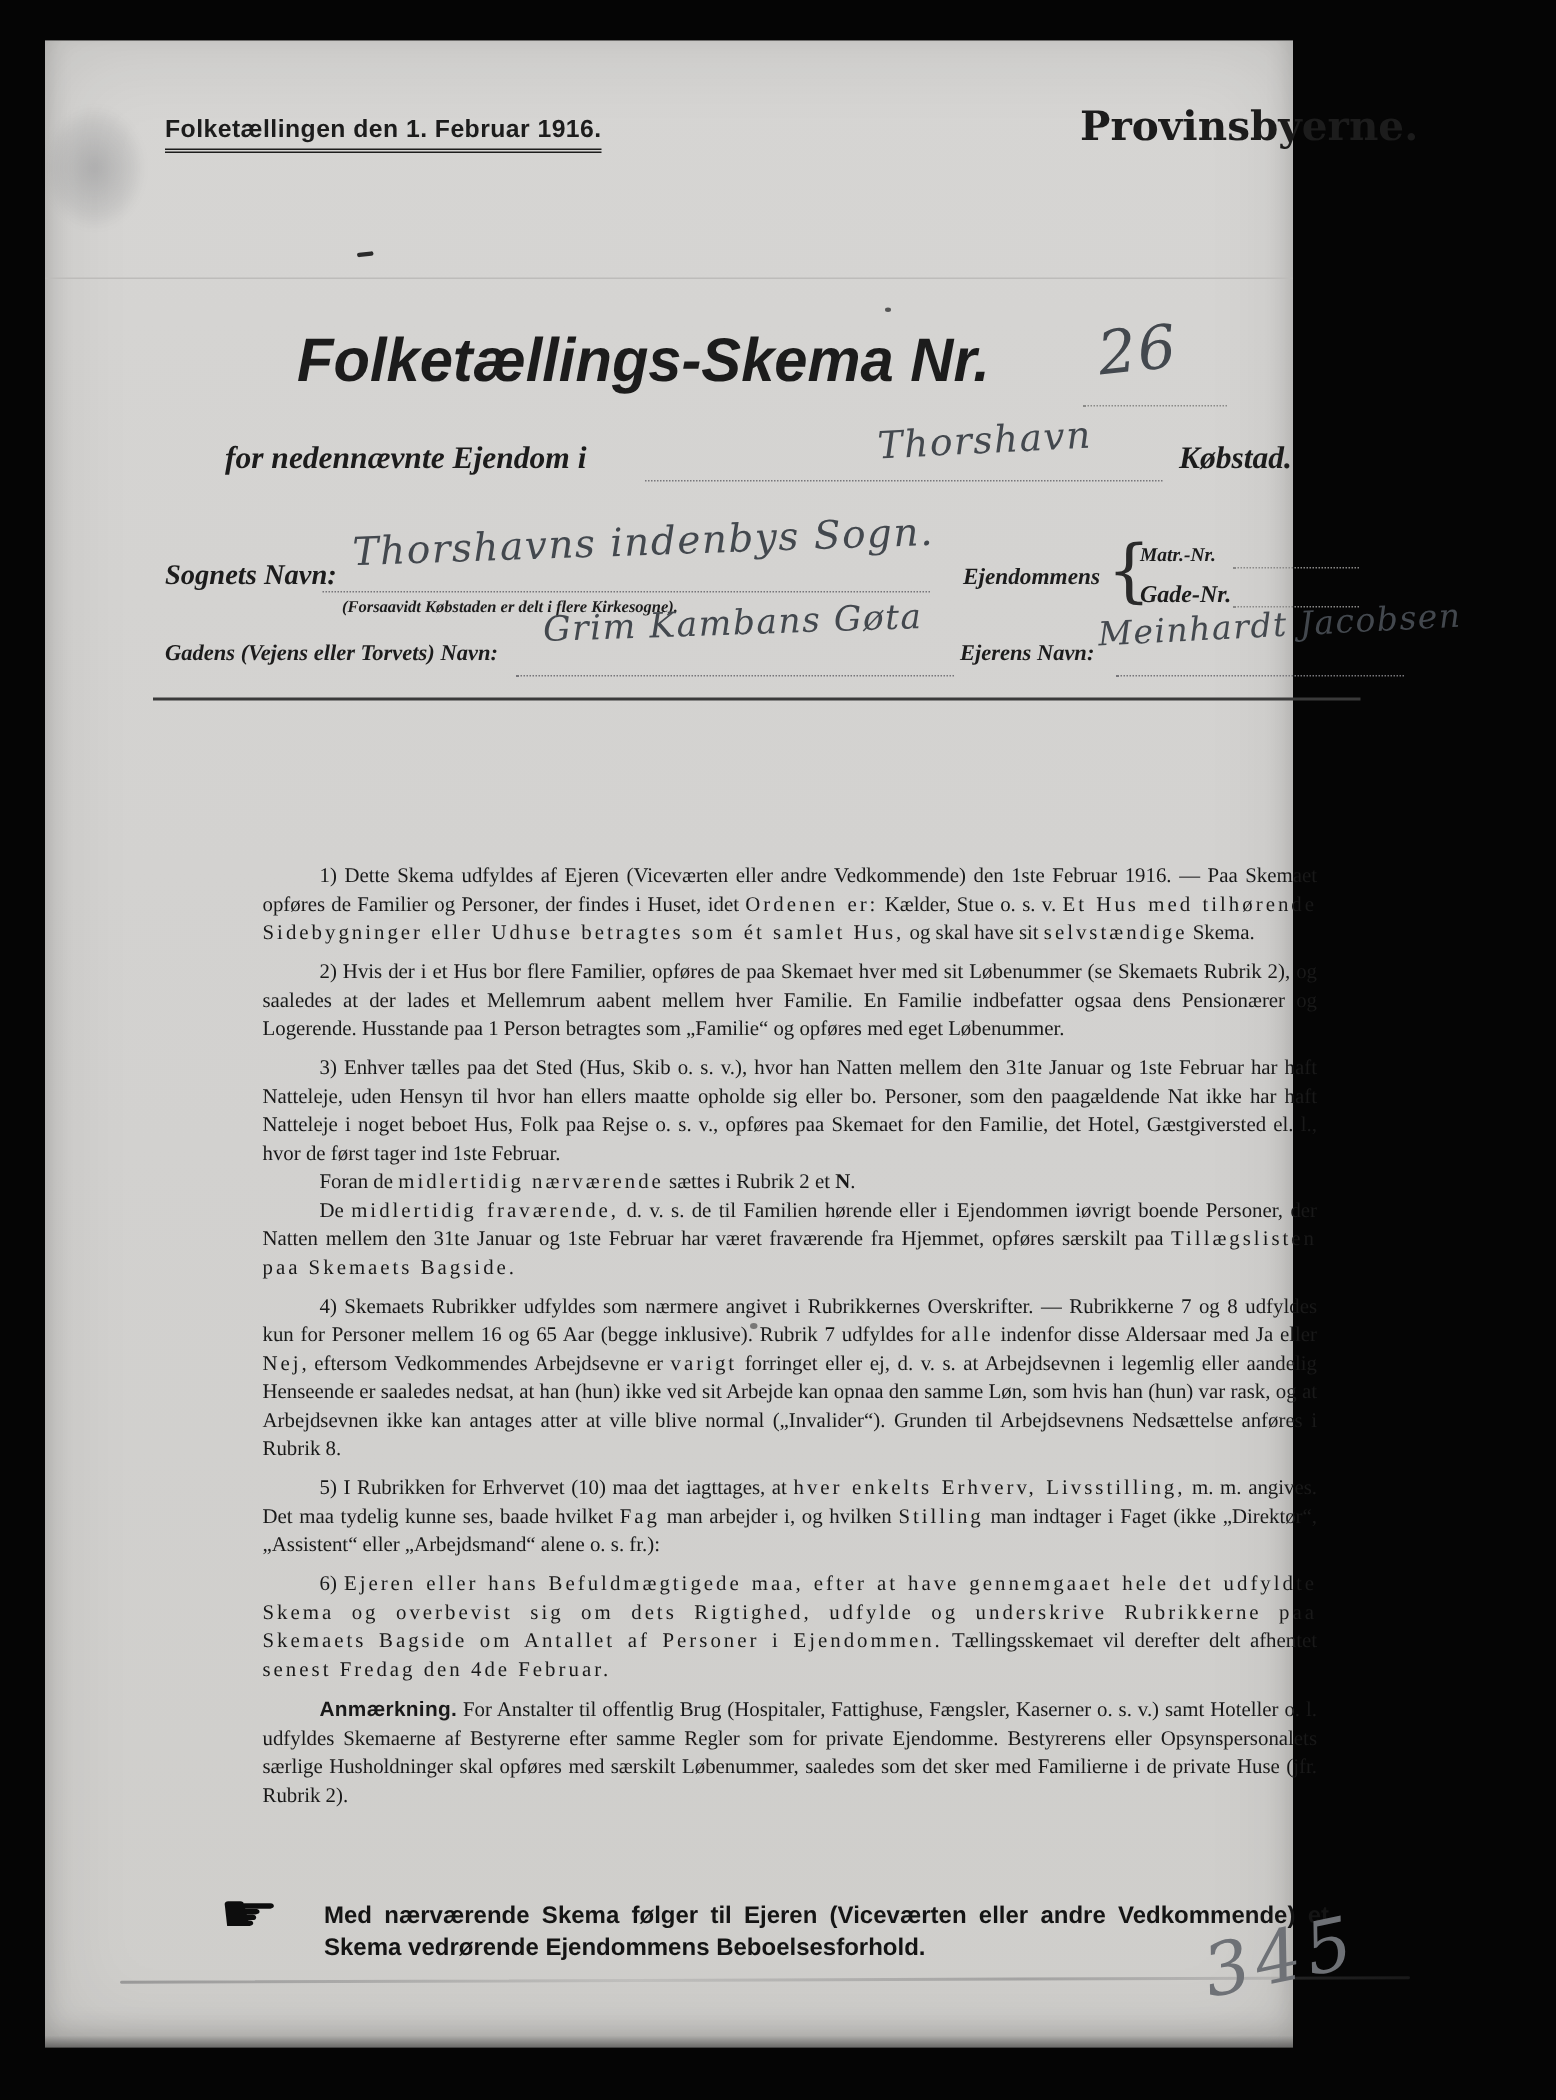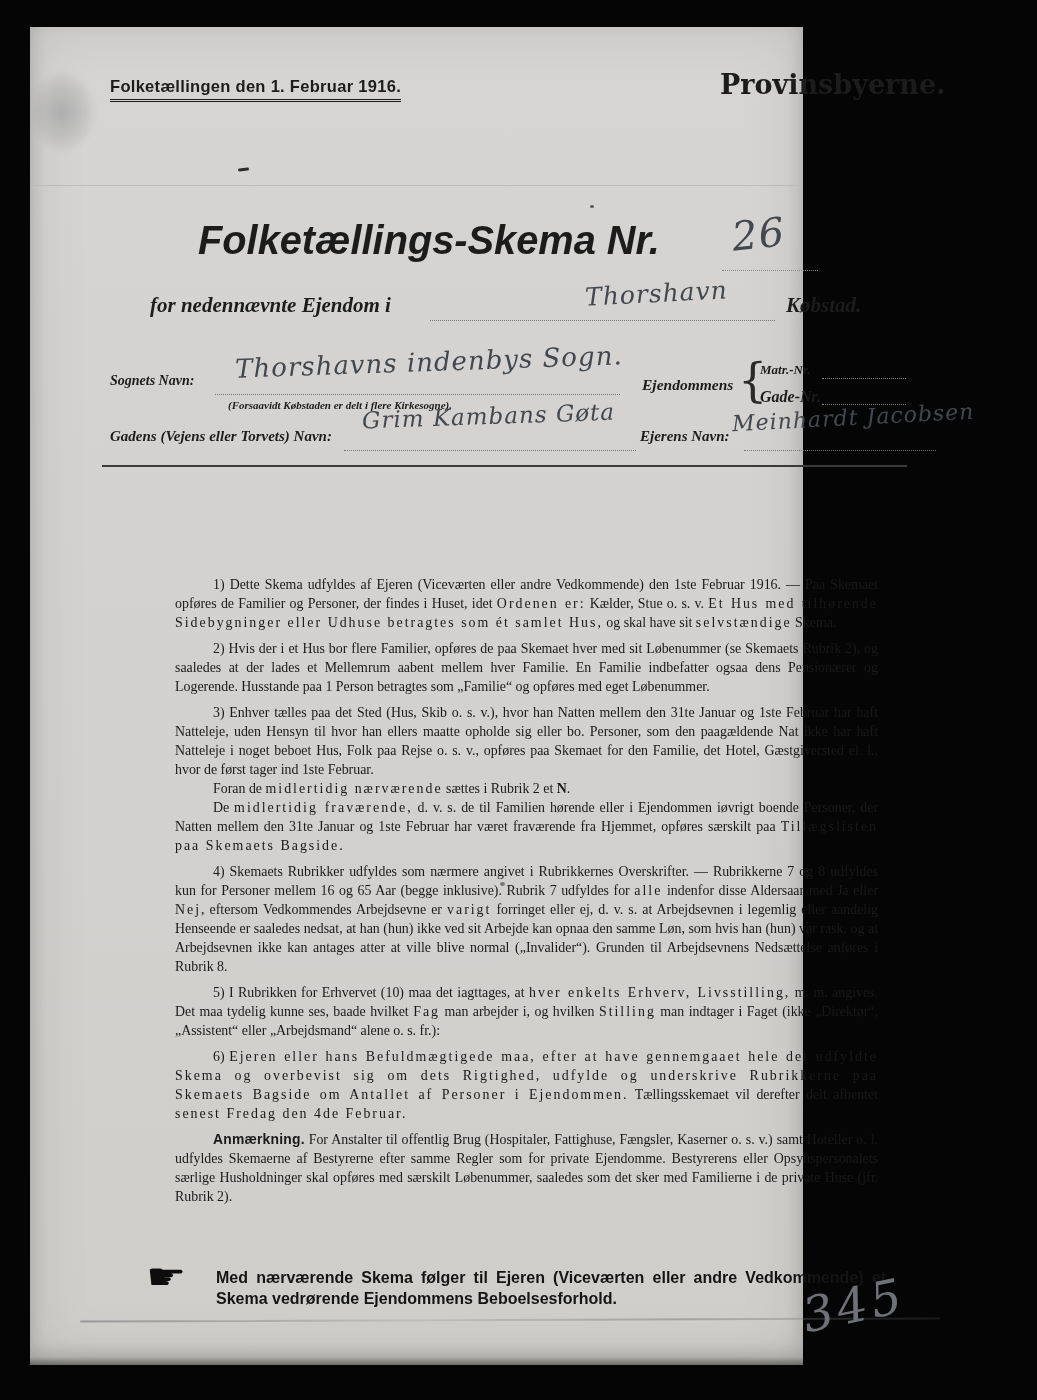--- a/index.html
+++ b/index.html
@@ -5,21 +5,21 @@
   html,body{margin:0;padding:0;}
   body{
     width:1037px;height:1400px;
     background:#050505;
     position:relative;
     overflow:hidden;
     font-family:"Liberation Serif", serif;
     color:#1c1c1c;
   }
   .paper{
-    position:absolute;left:30px;top:27px;width:773px;height:1338px;
+    position:absolute;left:30px;top:27px;width:832px;height:1338px;
     background:linear-gradient(180deg,#d6d5d3 0%,#d2d1cf 55%,#cfcecb 100%);
     box-shadow:inset 0 0 60px rgba(0,0,0,0.10), inset 0 -10px 18px rgba(0,0,0,0.18);
   }
   .paper:after{
     content:"";position:absolute;left:0;right:0;bottom:0;height:8px;
     background:linear-gradient(180deg,transparent,rgba(0,0,0,0.35));
   }
   .abs{position:absolute;}
   .smudge{
     left:-12px;top:30px;width:90px;height:110px;
@@ -52,21 +52,21 @@
   .title-num-line{left:692px;top:242px;width:96px;border-bottom:1.5px dotted #8a8a88;height:1px;}
   .subtitle-prefix{
     left:120px;top:266px;
     font-weight:bold;font-style:italic;font-size:21px;white-space:nowrap;
   }
   .subtitle-line{left:400px;top:292px;width:345px;border-bottom:1.5px dotted #77767a;height:1px;}
   .subtitle-value{left:555px;top:252px;font-size:25px;transform:rotate(-3deg);}
   .subtitle-suffix{left:756px;top:266px;font-weight:bold;font-style:italic;font-size:21px;white-space:nowrap;}
 
   .flabel{font-weight:bold;font-style:italic;white-space:nowrap;}
-  .sognets-label{left:80px;top:346px;font-size:14px;}
+  .sognets-label{left:80px;top:346px;font-size:19px;}
   .sognets-line{left:185px;top:366px;width:405px;border-bottom:1.5px dotted #77767a;height:1px;}
   .sognets-value{left:205px;top:320px;font-size:26px;transform:rotate(-2deg);}
   .sognets-note{left:198px;top:372px;font-size:11px;font-weight:bold;font-style:italic;white-space:nowrap;}
   .ejendommens-label{left:612px;top:349px;font-size:15.5px;}
   .brace{left:708px;top:330px;font-size:46px;line-height:46px;color:#2a2a2a;font-family:"DejaVu Serif",serif;}
   .matr-label{left:730px;top:335px;font-size:13px;}
   .matr-line{left:792px;top:350px;width:84px;border-bottom:1.5px dotted #8a8988;height:1px;}
   .gadenr-label{left:730px;top:361px;font-size:16px;}
   .gadenr-line{left:792px;top:376px;width:84px;border-bottom:1.5px dotted #8a8988;height:1px;}
   .gadens-label{left:80px;top:401px;font-size:15px;}

